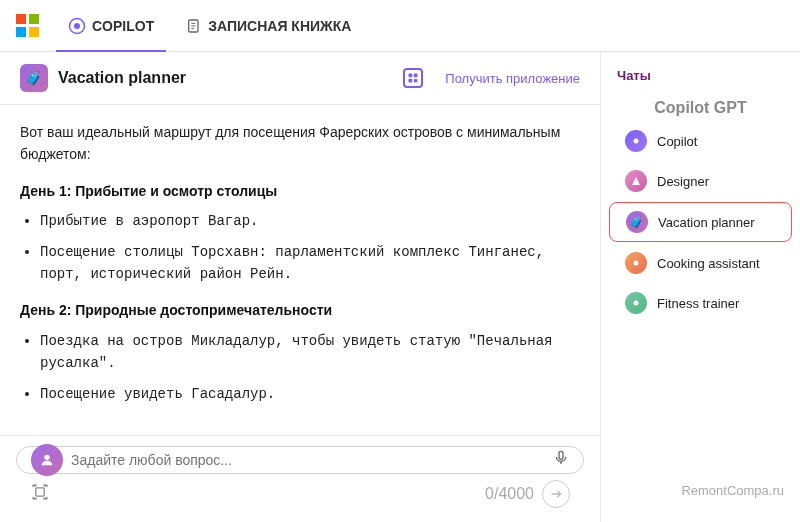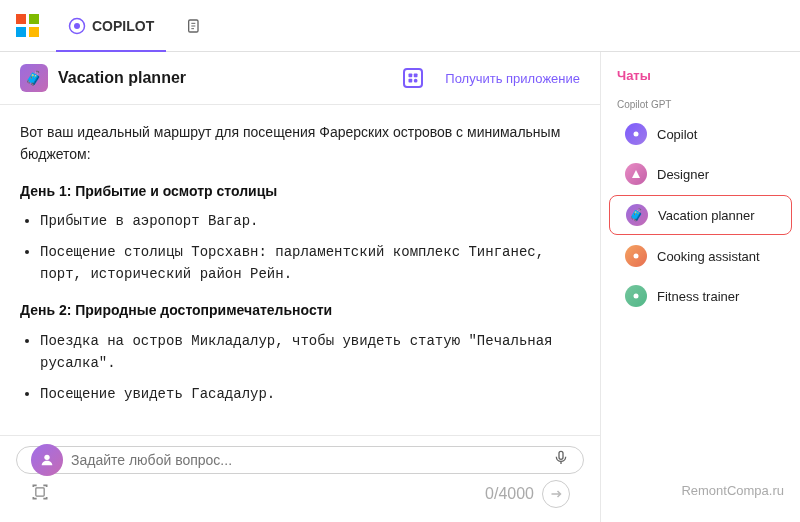--- a/index.html
+++ b/index.html
@@ -237,28 +237,29 @@
     .right-sidebar {
       width: 200px;
       border-left: 1px solid #e8e8e8;
       padding: 16px 0;
       display: flex;
       flex-direction: column;
     }
     .sidebar-section-title {
       font-size: 13px;
       font-weight: 600;
-      color: #ec4899;
+      color: #701a75;
       padding: 0 16px 8px 16px;
     }
     .sidebar-subsection-title {
-      font-size: 10px;
-      font-weight: 400;
+      font-size: 16px;
+      font-weight: 700;
       color: #888;
       padding: 8px 16px 4px 16px;
+      text-align: center;
     }
     .sidebar-item {
       display: flex;
       align-items: center;
       gap: 10px;
       padding: 8px 16px;
       cursor: pointer;
       border-radius: 8px;
       margin: 1px 8px;
       font-size: 13px;
@@ -312,20 +313,21 @@
     </svg>
     <span>COPILOT</span>
   </a>
   <a class="nav-tab">
     <svg width="16" height="16" viewBox="0 0 24 24" fill="none">
       <rect x="4" y="3" width="14" height="18" rx="2" stroke="#666" stroke-width="2"></rect>
       <line x1="8" y1="8" x2="14" y2="8" stroke="#666" stroke-width="1.5"></line>
       <line x1="8" y1="12" x2="14" y2="12" stroke="#666" stroke-width="1.5"></line>
       <line x1="8" y1="16" x2="12" y2="16" stroke="#666" stroke-width="1.5"></line>
     </svg>
+    <span>ЗАПИСНАЯ КНИЖКА</span>
   </a>
 </div>
 
 <div class="main-area">
 
   <div class="chat-content">
 
     <div class="chat-header">
       <div class="chat-header-left">
         <div class="vacation-icon">🧳</div>

